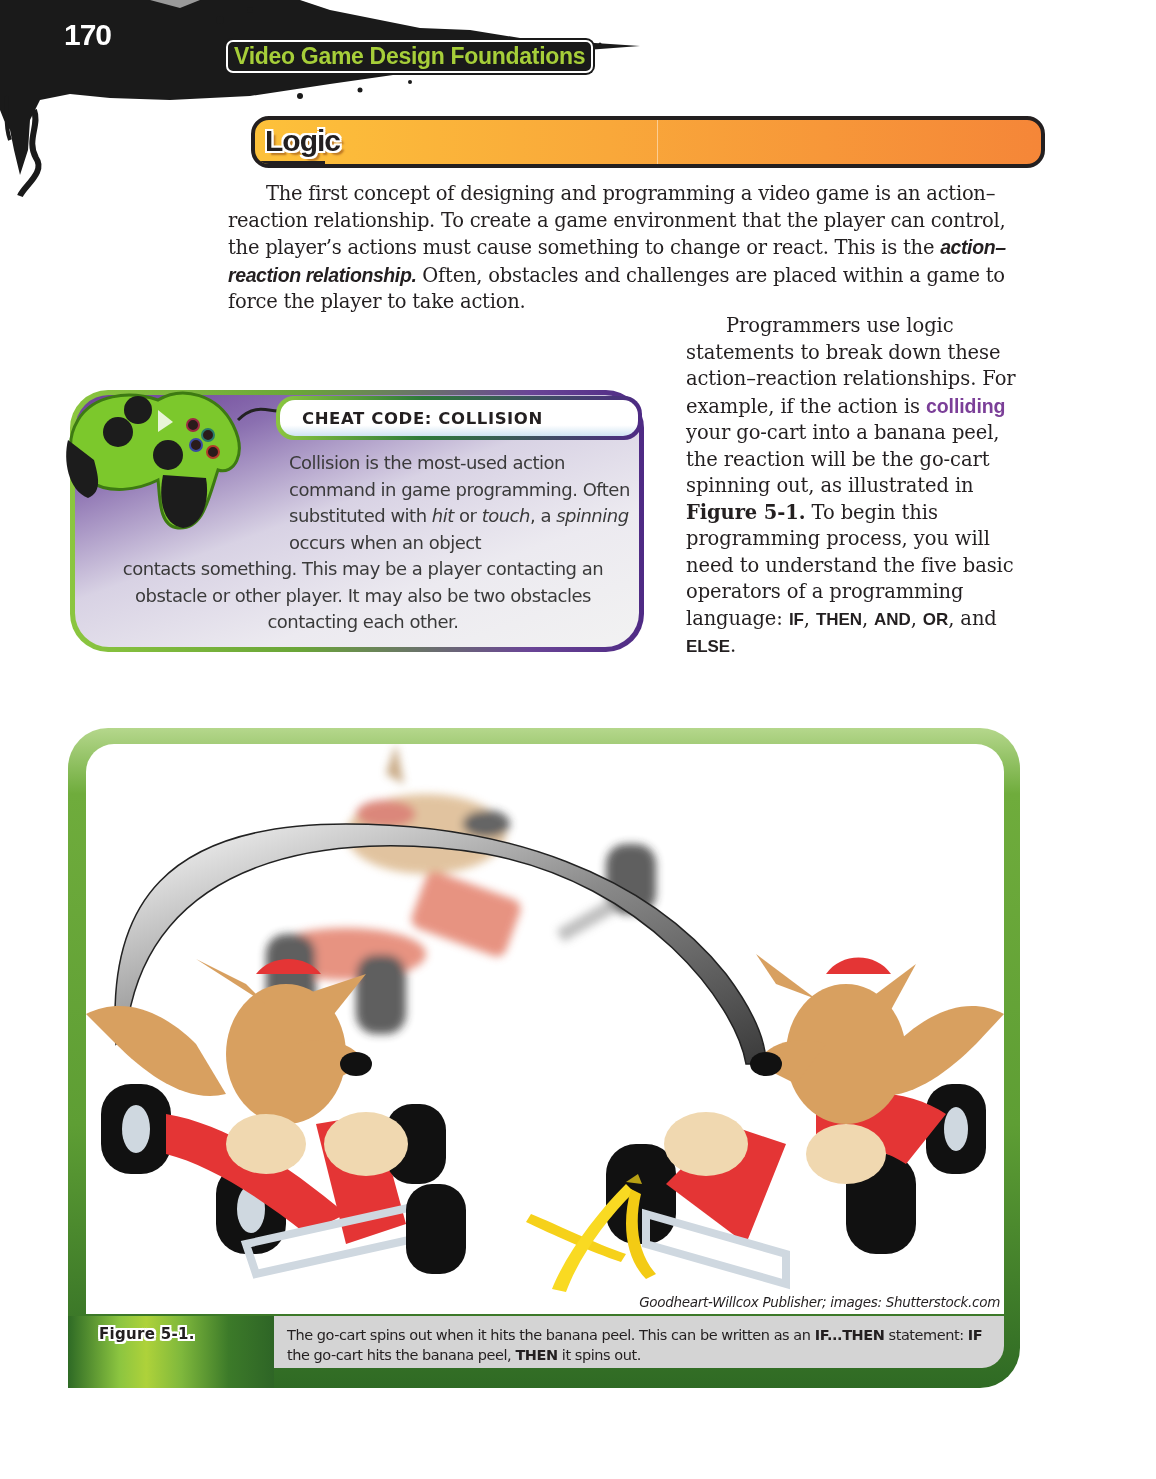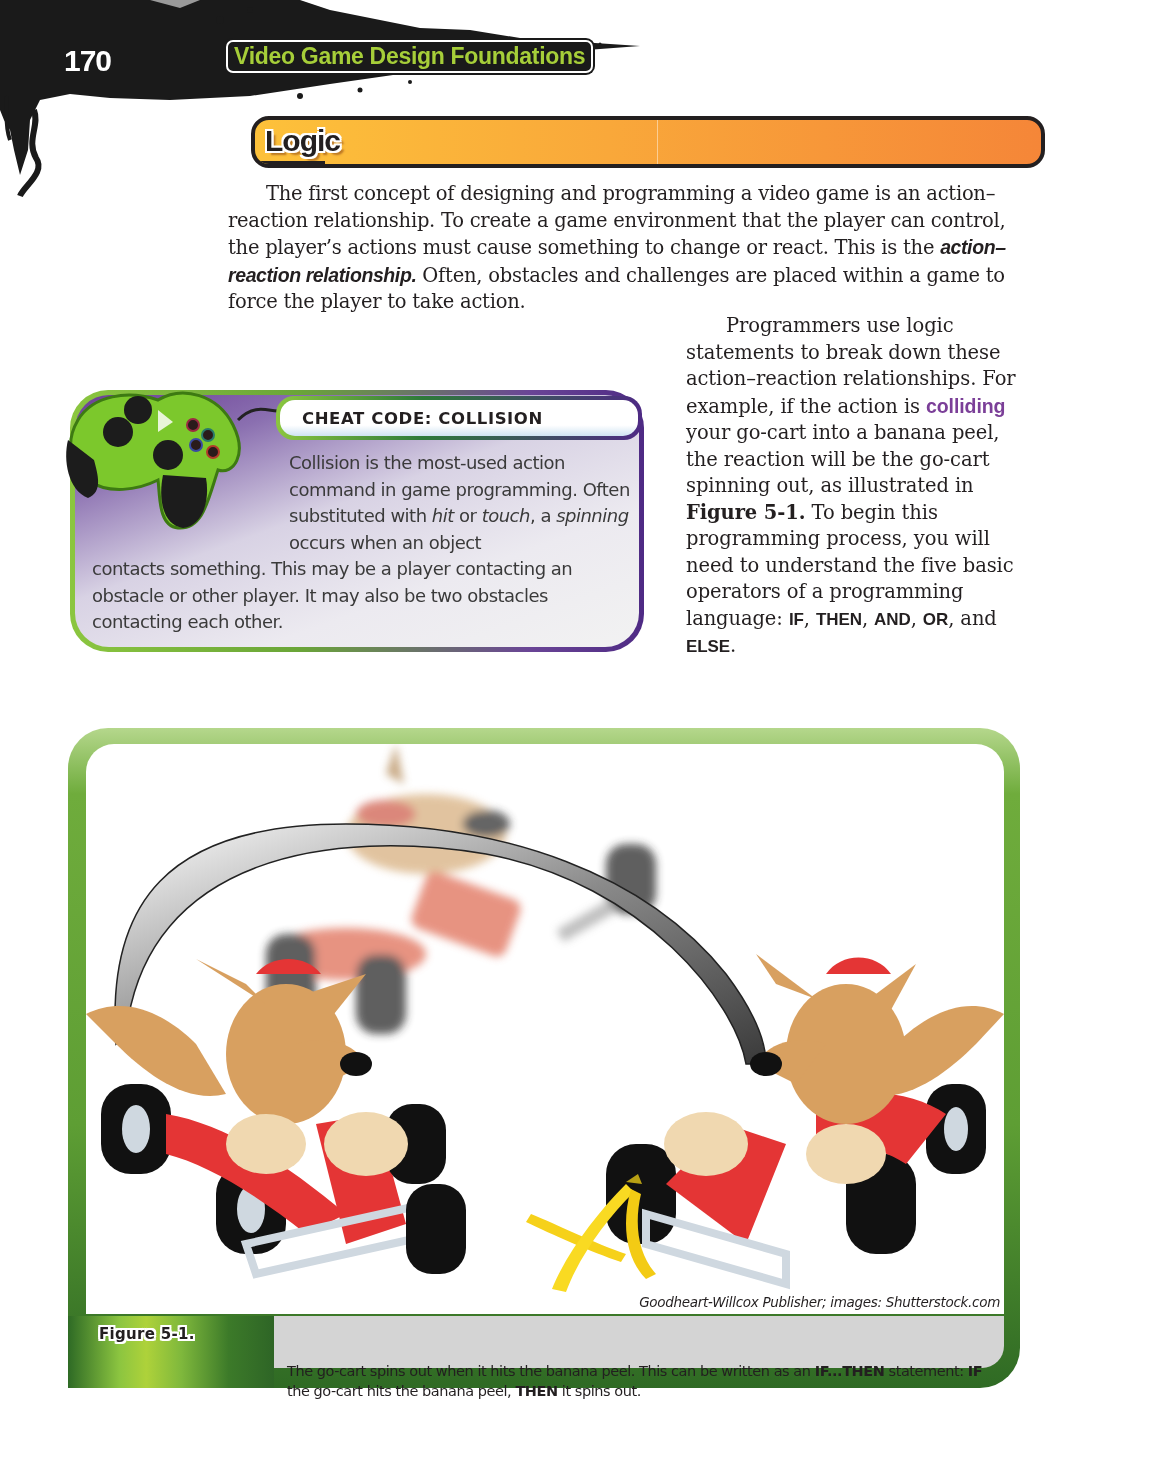--- a/index.html
+++ b/index.html
@@ -2,21 +2,21 @@
 <html><head>
 <meta charset="utf-8">
 <style>
   * { box-sizing: border-box; margin: 0; padding: 0; }
   html, body { width: 1156px; height: 1479px; background: #ffffff; overflow: hidden; }
   body { position: relative; font-family: "DejaVu Serif", serif; color: #231f20; }
 
   
   .header-splat { position: absolute; left: 0; top: 0; width: 640px; height: 200px; }
   .page-number {
-    position: absolute; left: 64px; top: 44px;
+    position: absolute; left: 64px; top: 18px;
     font-family: "Liberation Sans", sans-serif; font-weight: bold;
     font-size: 30px; color: #ffffff; letter-spacing: -1px;
   }
   .book-title {
     position: absolute; left: 226px; top: 40px;
     font-family: "Liberation Sans", sans-serif; font-weight: bold;
     font-size: 23px; color: #a6ce39; letter-spacing: -0.3px;
     padding: 1px 6px; border-radius: 7px;
     background: #1a1a1a; border: 2px solid #ffffff;
     box-shadow: 0 0 0 2px #1a1a1a;
@@ -88,21 +88,21 @@
   }
   .cheat-title {
     font-family: "DejaVu Sans", sans-serif; font-weight: bold; font-size: 16.5px;
     color: #231f20; letter-spacing: 0.6px;
   }
   .cheat-text {
     position: absolute; font-family: "DejaVu Sans", sans-serif; font-size: 18px;
     line-height: 26.5px; color: #3a3a3a; letter-spacing: -0.5px;
   }
   .cheat-text-top { left: 289px; top: 450px; width: 350px; }
-  .cheat-text-bottom { left: 92px; top: 556px; width: 530px; }
+  .cheat-text-bottom { left: 98px; top: 556px; width: 530px; text-align: center; }
 
   .controller { position: absolute; left: 58px; top: 380px; width: 230px; height: 150px; }
 
   
   .figure-frame {
     position: absolute; left: 68px; top: 728px; width: 952px; height: 660px;
     border-radius: 40px 40px 40px 0;
     background: linear-gradient(180deg, #b5d78c 0%, #6fac3c 10%, #5e9e34 60%, #2f6a24 100%);
   }
   .figure-inner {
@@ -125,21 +125,21 @@
   }
   .caption-label {
     position: absolute; left: 99px; top: 1325px;
     font-family: "DejaVu Sans", sans-serif; font-weight: bold; font-size: 15px;
     color: #231f20; letter-spacing: 0.3px;
     text-shadow: -2px -2px 0 #fff, 2px -2px 0 #fff, -2px 2px 0 #fff, 2px 2px 0 #fff, 0 2px 0 #fff, 2px 0 0 #fff, -2px 0 0 #fff, 0 -2px 0 #fff;
   }
   .caption-text {
     position: absolute; left: 287px; top: 1325px; width: 720px;
     font-family: "DejaVu Sans", sans-serif; font-size: 14.5px; line-height: 20px;
-    color: #231f20; letter-spacing: -0.45px; margin-top: 36px;
+    color: #231f20; letter-spacing: -0.45px;
   }
   .caption-text b { font-weight: bold; }
 </style>
 </head>
 <body>
 
 <svg class="header-splat" viewBox="0 0 640 200">
   <path d="M0 0 L300 0 L330 10 L420 28 L470 30 L520 38 L640 46 L560 52 L520 58 L470 66 L400 74 L330 84 L250 96 L170 100 L110 98 L70 94 L40 100 L30 120 L28 150 L20 175 L14 150 L10 130 L4 120 L0 110 Z" fill="#1a1a1a"></path>
   <path d="M34 110 C40 125 26 140 36 158 C46 172 24 186 20 196" stroke="#1a1a1a" stroke-width="6" fill="none"></path>
   <path d="M6 96 C8 112 4 124 10 140" stroke="#1a1a1a" stroke-width="4" fill="none"></path>

